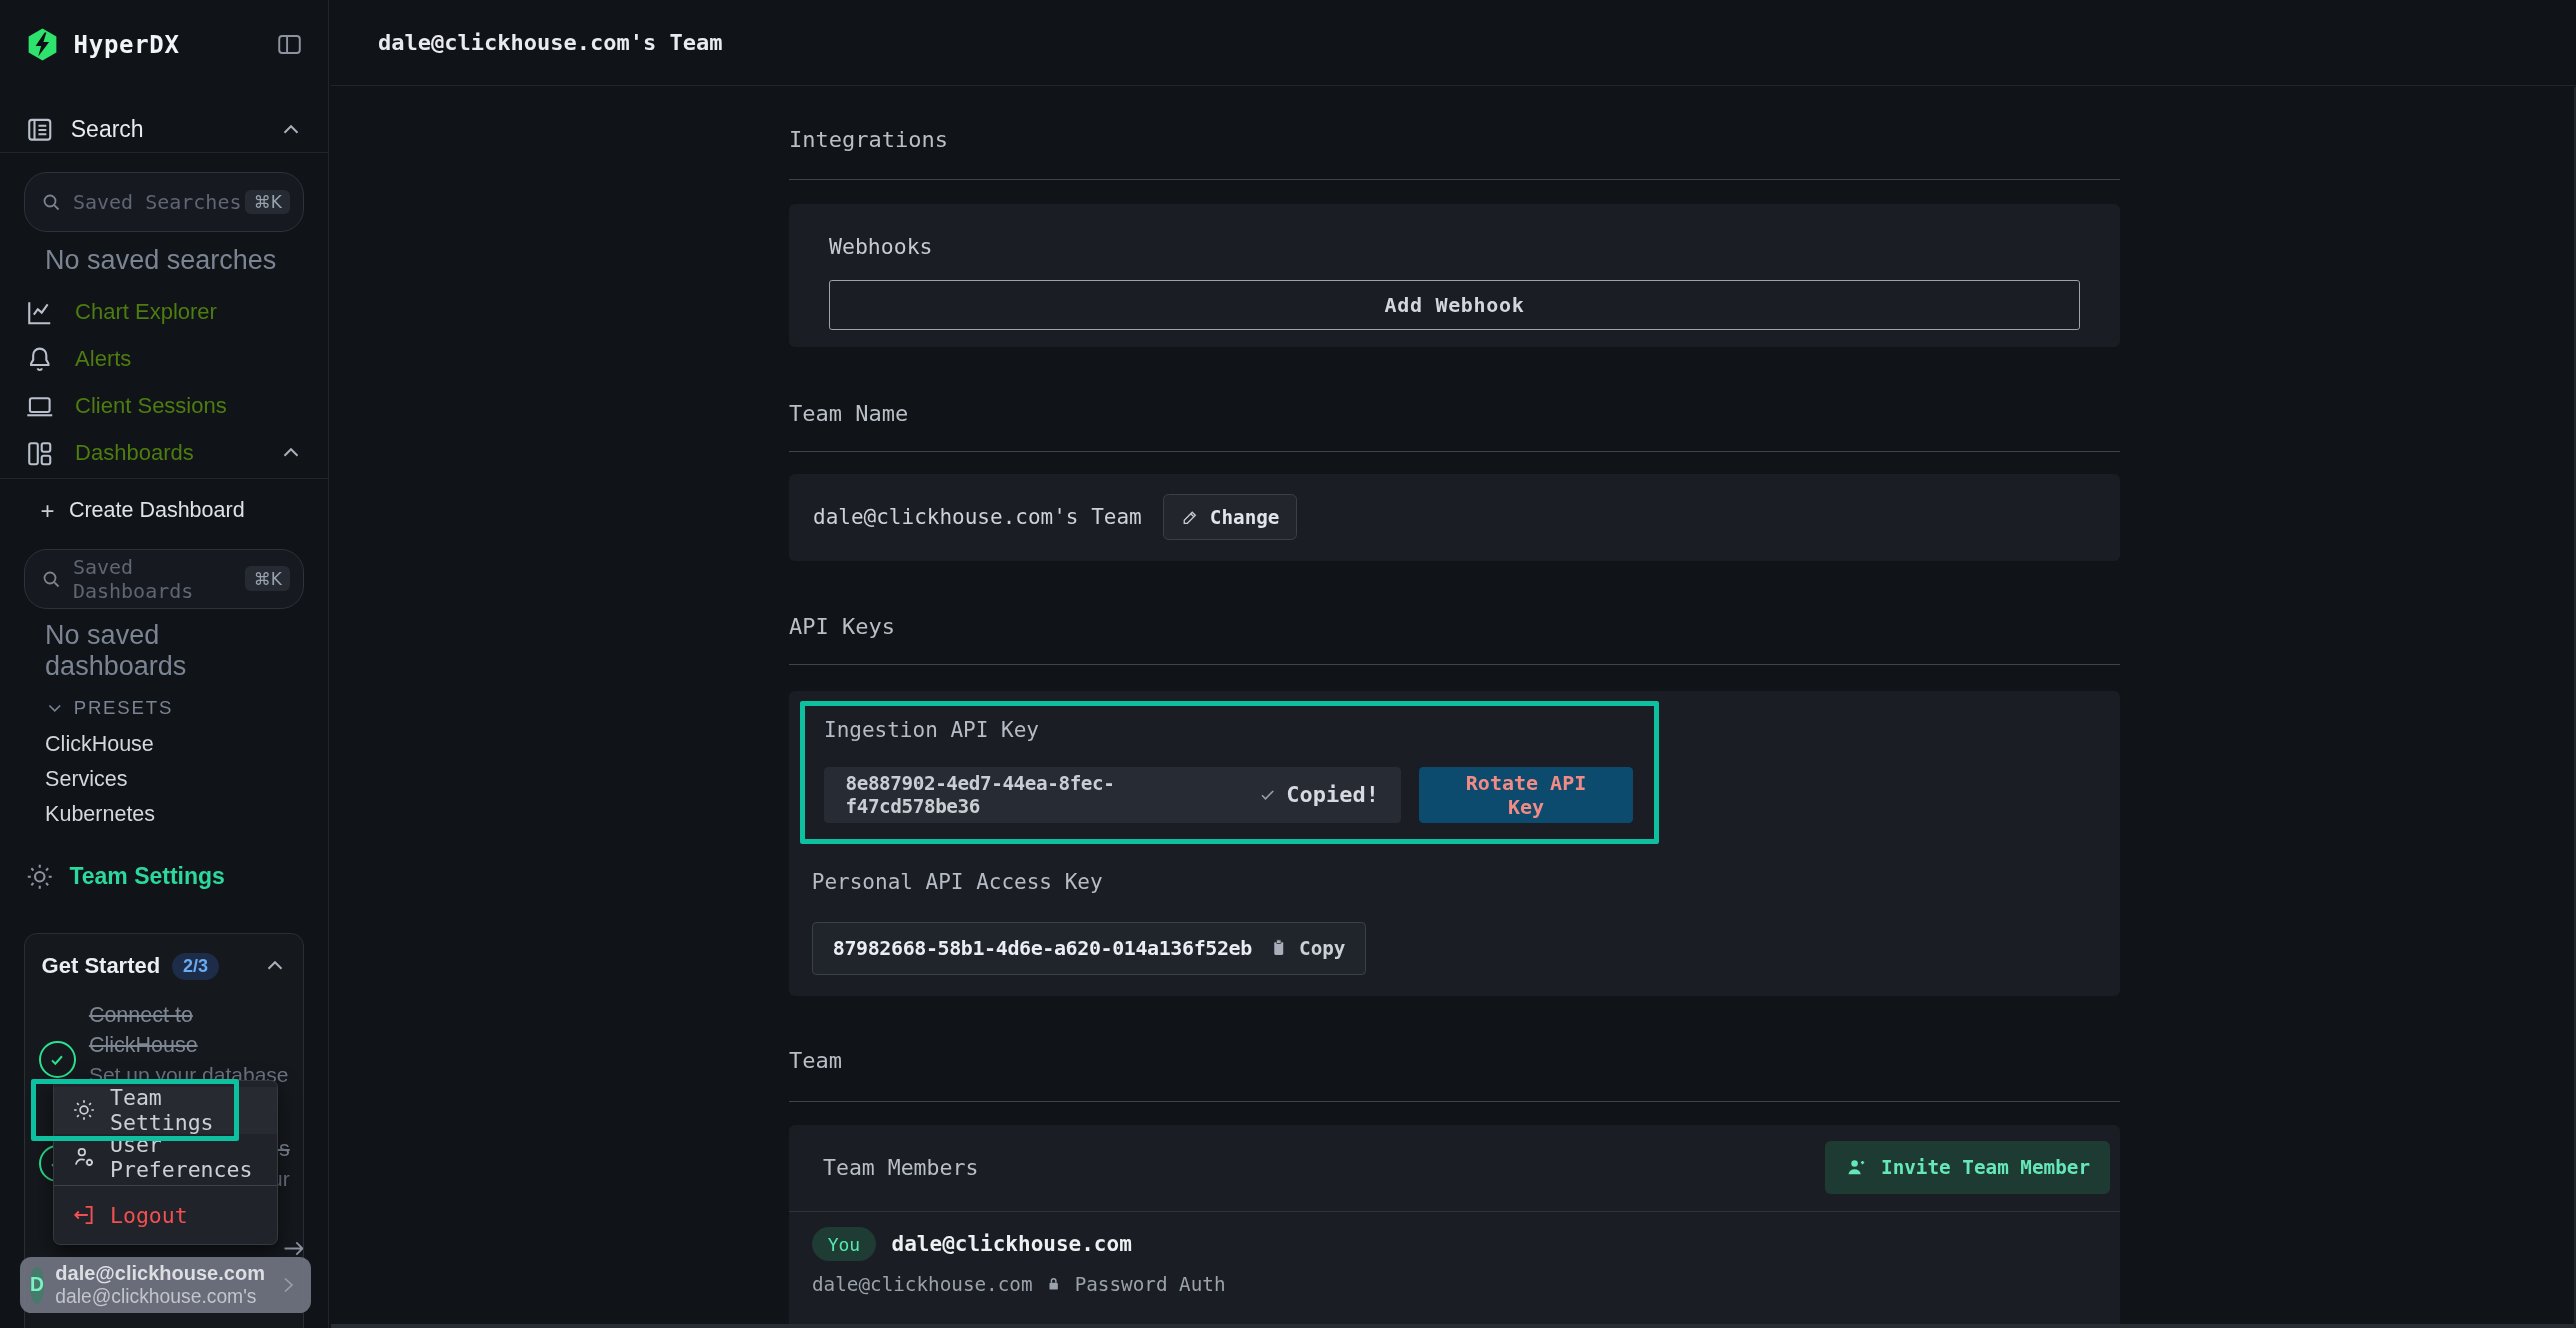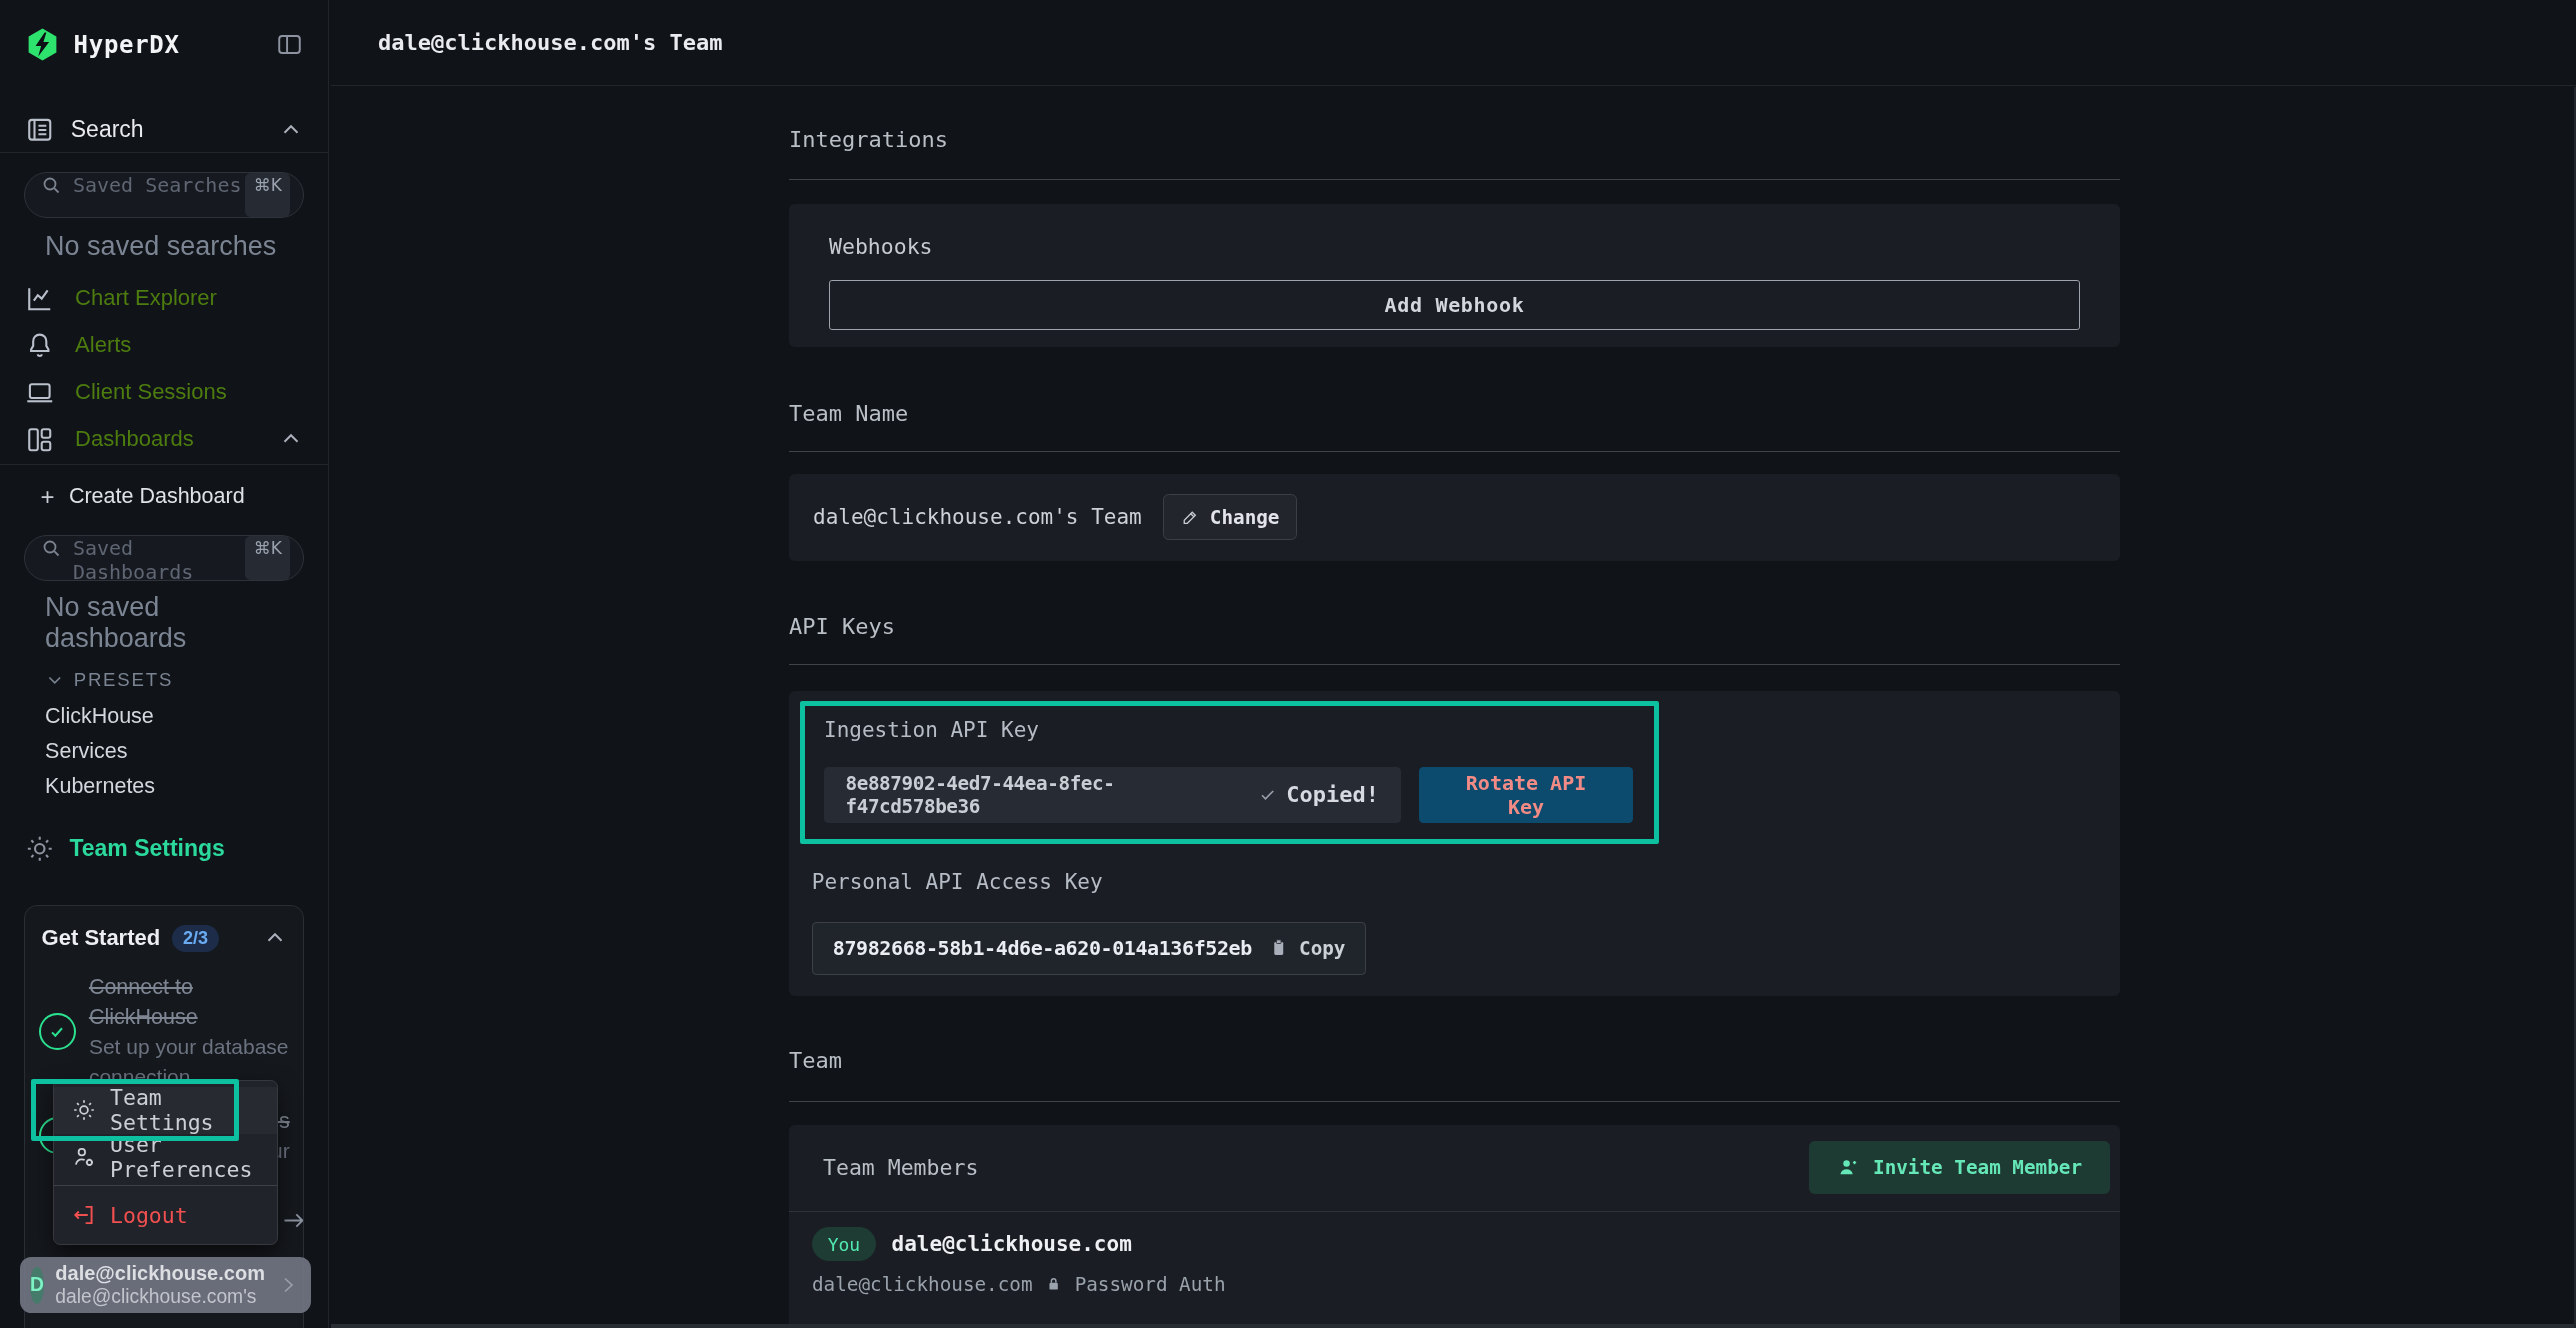--- a/index.html
+++ b/index.html
@@ -10,21 +10,21 @@
   
   .sidebar { position:absolute; left:0; top:0; width:329px; height:1328px; border-right:1.4px solid #22262c; padding:0 23.6px; }
   .brand-row { display:flex; align-items:center; margin-top:23px; height:43px; }
   .brand-logo { width:37px; height:37px; }
   .brand-name { font-family:"DejaVu Sans Mono",monospace; font-weight:bold; font-size:24px; color:#f2f4f6; margin-left:13px; letter-spacing:0.7px; }
   .panel-btn { margin-left:auto; color:#8d94a0; }
   .section-head { display:flex; align-items:center; margin-top:42px; height:43px; color:#b9c0cb; }
   .section-head .label { font-size:23px; color:#e8eaee; margin-left:15.7px; }
   .chev-end { margin-left:auto; color:#aab0bb; }
   .side-div { border-top:1.4px solid #22262c; margin:1.4px -23.6px 0 -23.6px; }
-  .pill-input { display:flex; margin-top:18.6px; height:46px; border:1.4px solid #2e333b; background:#16191f; border-radius:23px; padding:0 13px 0 14.3px; }
+  .pill-input { display:flex; align-items:center; margin-top:18.6px; height:60px; border:1.4px solid #2e333b; background:#16191f; border-radius:23px; padding:0 13px 0 14.3px; }
   .pill-input .ph { font-family:"DejaVu Sans Mono",monospace; font-size:20px; color:#5f6673; margin-left:10px; }
   .kbd { margin-left:auto; background:#262b33; color:#9aa2af; border-radius:5.7px; padding:2.1px 8.6px; font-size:17px; font-family:"DejaVu Sans",sans-serif; }
   .empty-note { margin-top:13px; padding-left:21.5px; font-size:27px; color:#7b8492; }
   .nav { margin-top:13px; }
   .nav-item { display:flex; align-items:center; height:47px; color:#b9c0cb; }
   .nav-item .label { font-size:22px; color:#4d7c0f; margin-left:20px; }
   .create-row { display:flex; align-items:center; height:47px; margin-top:7.9px; padding-left:17px; }
   .create-row .plus { font-size:24px; color:#c9cdd4; }
   .create-row .label { font-size:21.5px; color:#dfe2e7; margin-left:14.3px; }
   .presets-row { display:flex; align-items:center; margin-top:11.4px; height:29px; padding-left:20px; color:#7b8492; }
@@ -94,21 +94,21 @@
   .personal-label { margin:25px 0 0 11.4px; font-family:"DejaVu Sans Mono",monospace; font-size:21px; color:#b6bcc6; line-height:26px; }
   .key-pill2 { margin:27px 0 0 11.4px; height:53px; display:inline-flex; align-items:center; gap:15.7px; background:#20242b; border:1.4px solid #3c4149; border-radius:4.3px; padding:0 20px; }
   .key-text2 { font-family:"DejaVu Sans Mono",monospace; font-weight:bold; font-size:20px; color:#eaedf1; letter-spacing:-0.4px; }
   .copy-btn { display:inline-flex; align-items:center; gap:10px; color:#a9afba; cursor:pointer; }
   .copy-label { font-family:"DejaVu Sans Mono",monospace; font-weight:bold; font-size:19.3px; color:#ccd1d8; }
 
   .h-team { margin-top:52px; } .hr-team { margin-top:26.5px; }
   .card-team { margin-top:23px; min-height:215px; border-radius:5.7px 5.7px 0 0; }
   .team-head { display:flex; align-items:center; padding:16.5px 10px 16.5px 34px; border-bottom:1.4px solid #2f333a; }
   .team-members-title { font-family:"DejaVu Sans Mono",monospace; font-size:21.5px; color:#b9bfc6; }
-  .btn-invite { margin-left:auto; height:53px; display:inline-flex; align-items:center; gap:13px; padding:0 28px; background:#1d3b33; border:none; border-radius:5.7px; font-family:"DejaVu Sans Mono",monospace; font-weight:bold; font-size:19.3px; color:#66e7b8; cursor:pointer; }
+  .btn-invite { margin-left:auto; height:53px; display:inline-flex; align-items:center; gap:13px; padding:0 20px; background:#1d3b33; border:none; border-radius:5.7px; font-family:"DejaVu Sans Mono",monospace; font-weight:bold; font-size:19.3px; color:#66e7b8; cursor:pointer; }
   .member { padding:15.7px 34px 43px 23px; }
   .member-row1 { display:flex; align-items:center; gap:15.7px; }
   .you-badge { background:#1e3c33; color:#52e8b0; font-family:"DejaVu Sans Mono",monospace; font-size:18px; padding:6.4px 15.7px; border-radius:715px; }
   .member-name { font-family:"DejaVu Sans Mono",monospace; font-weight:bold; font-size:21px; color:#eef0f3; }
   .member-row2 { display:flex; align-items:center; gap:11.4px; margin-top:11.4px; color:#9aa2ac; }
   .member-email, .member-auth { font-family:"DejaVu Sans Mono",monospace; font-size:19.3px; color:#9aa2ac; }
   .bottom-strip { position:absolute; left:0; right:0; bottom:0; height:3.6px; background:#282c33; }
   .right-line { position:absolute; right:0; top:0; bottom:0; width:2.1px; background:#23262d; }
 </style>
 </head>

